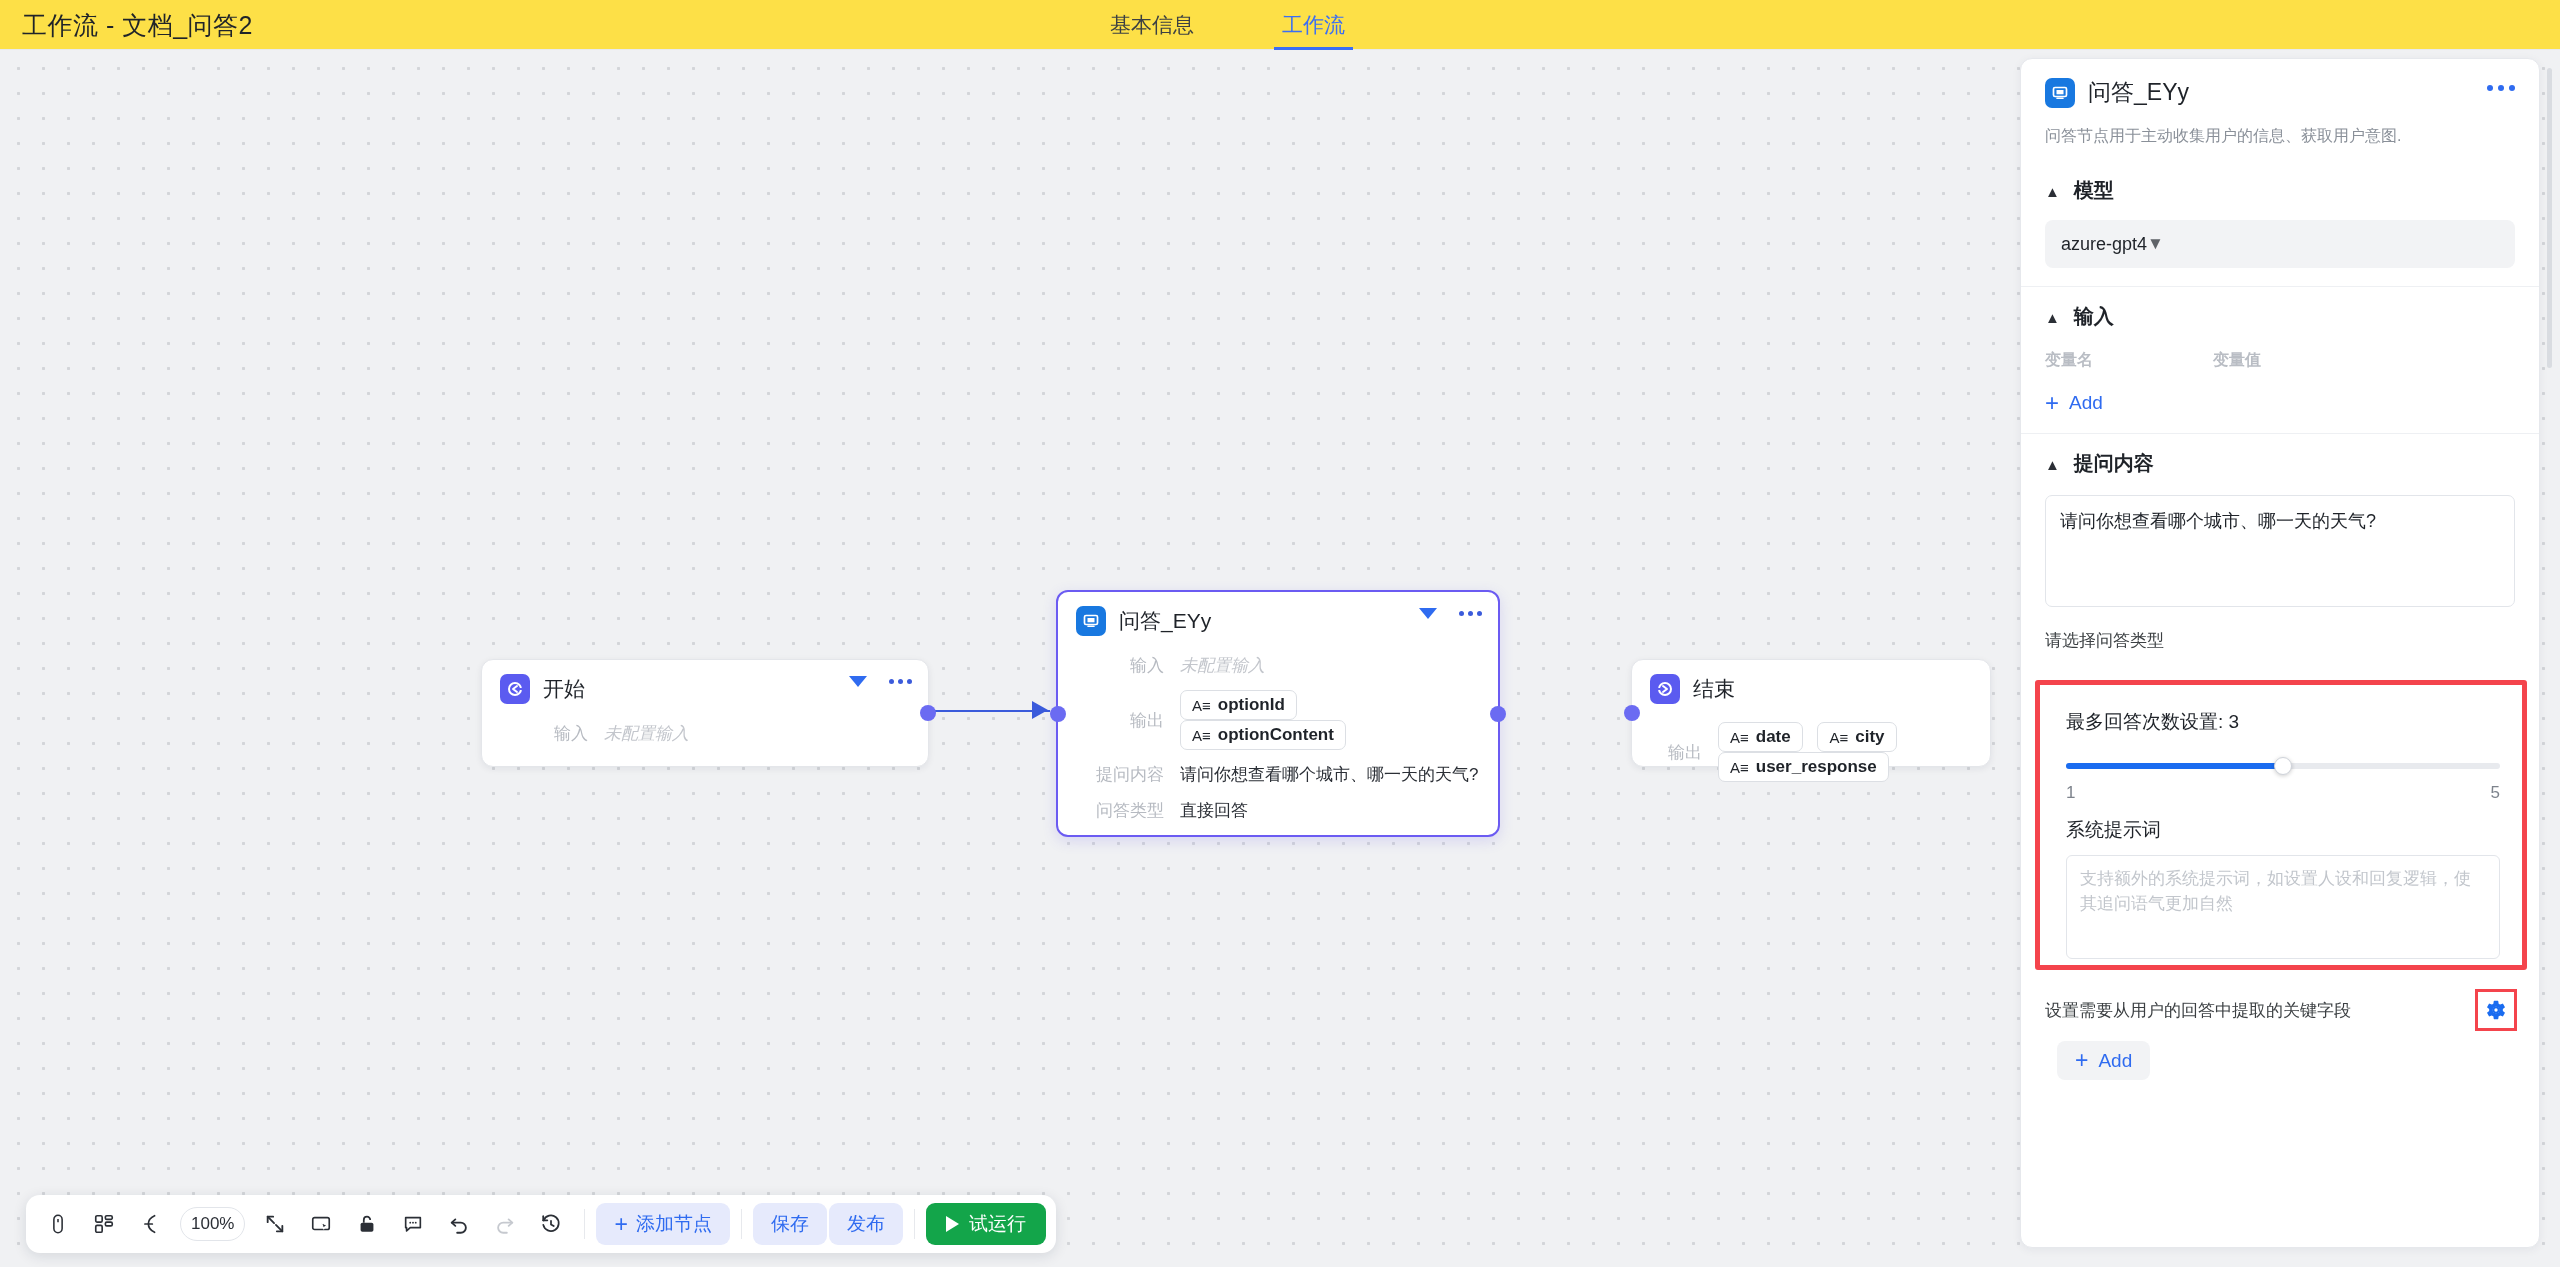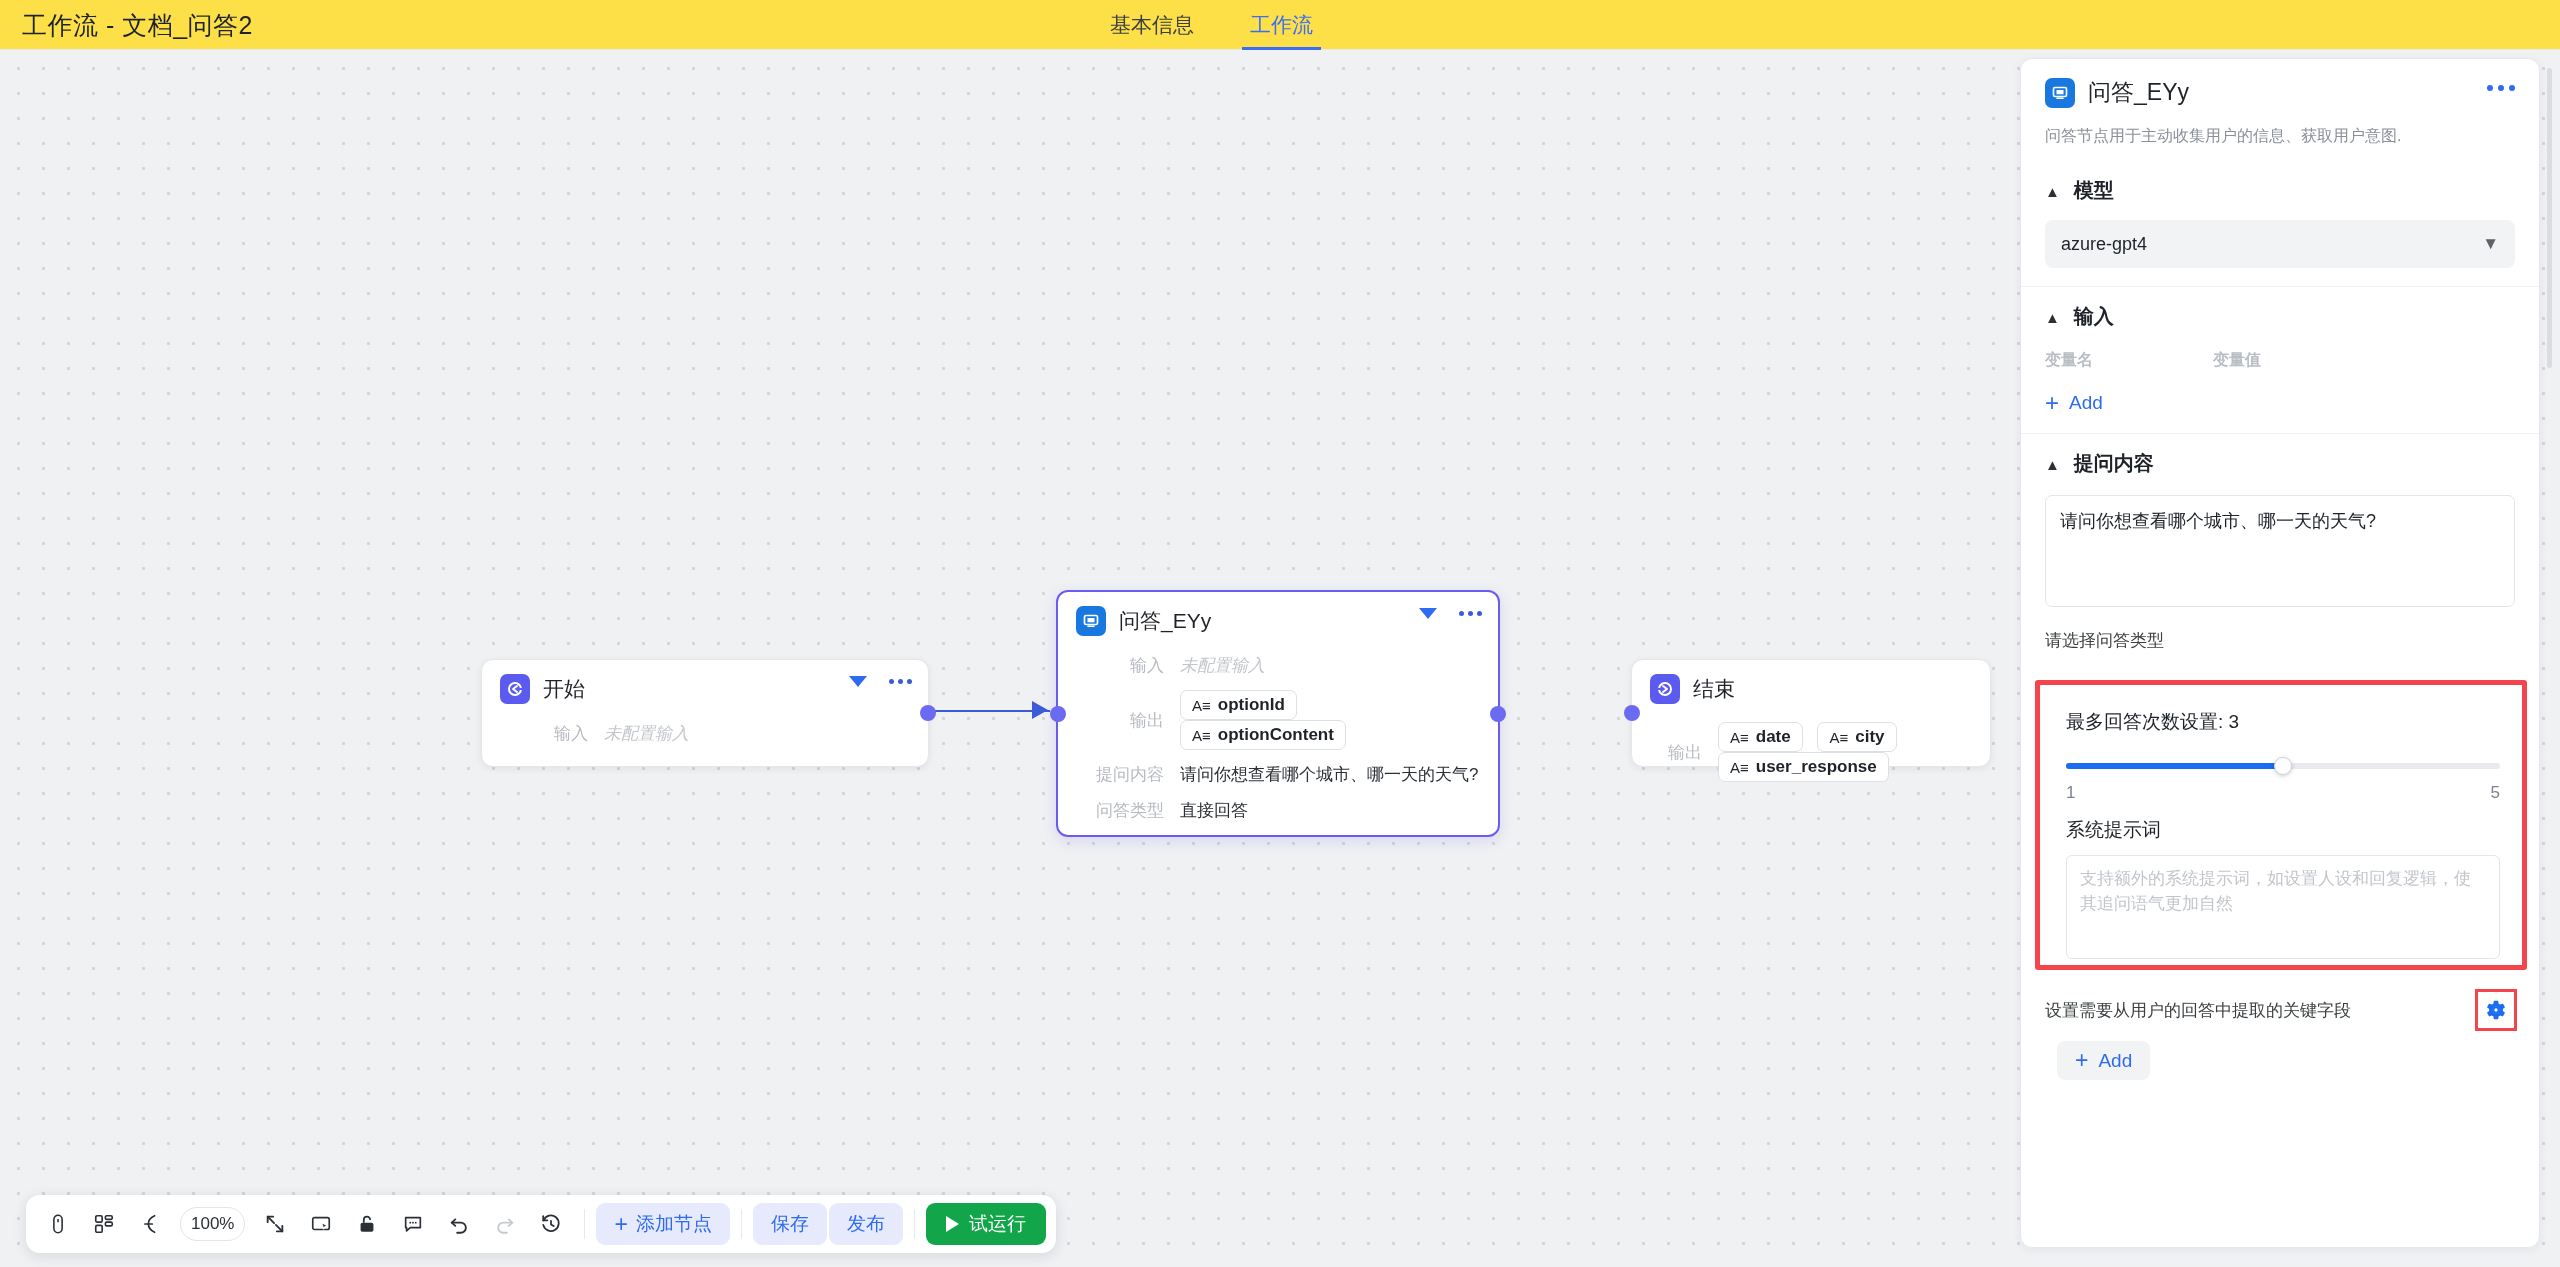--- a/index.html
+++ b/index.html
@@ -15,21 +15,21 @@
     position: absolute; left: 0; top: 0; width: 2560px; height: 50px;
     background: #fde047; border-bottom: 1px solid #e8eaed;
     display: flex; align-items: center;
   }
   .topbar-title {
     position: absolute; left: 22px; top: 9px;
     font-size: 25px; color: #1f2329; letter-spacing: .5px;
   }
   .tabs {
     position: absolute; left: 1110px; top: 0; height: 50px;
-    display: flex; gap: 56px; align-items: flex-end;
+    display: flex; gap: 88px; align-items: flex-end;
   }
   .tab {
     font-size: 21px; color: #3c4043; height: 50px;
     display: flex; align-items: center; position: relative; cursor: pointer;
   }
   .tab.active { color: #3b6ef5; }
   .tab.active::after {
     content: ""; position: absolute; left: -8px; right: -8px; bottom: 0;
     height: 3px; background: #3b6ef5;
   }
@@ -146,21 +146,21 @@
   .panel-desc { font-size: 16px; color: #8a9099; margin: 18px 0 0 0; padding: 0 24px; }
 
   .section { border-top: 1px solid #eef0f3; padding: 16px 24px 18px 24px; }
   .section.first { border-top: none; margin-top: 14px; }
   .sec-head { display: flex; align-items: center; gap: 14px; cursor: pointer; }
   .chev { color: #2b2f36; font-size: 15px; line-height: 1; transform: translateY(1px); }
   .sec-title { font-size: 20px; color: #1f2329; font-weight: bold; }
 
   .select {
     margin-top: 16px; height: 48px; border-radius: 8px; background: #f2f3f5;
-    display: flex; align-items: center; justify-content: space-between;
+    display: flex; align-items: center; justify-content: flex-start;
     padding: 0 16px; font-size: 18px; color: #1f2329; cursor: pointer;
   }
   .chev-d { color: #5f6368; font-size: 17px; }
 
   .col-heads { display: flex; margin-top: 20px; font-size: 16px; color: #b9bdc4; font-weight: bold; }
   .col-heads span:first-child { width: 168px; }
 
   .add-link {
     display: inline-flex; align-items: center; gap: 10px; margin-top: 20px;
     color: #2f6bf0; font-size: 19px; cursor: pointer;

